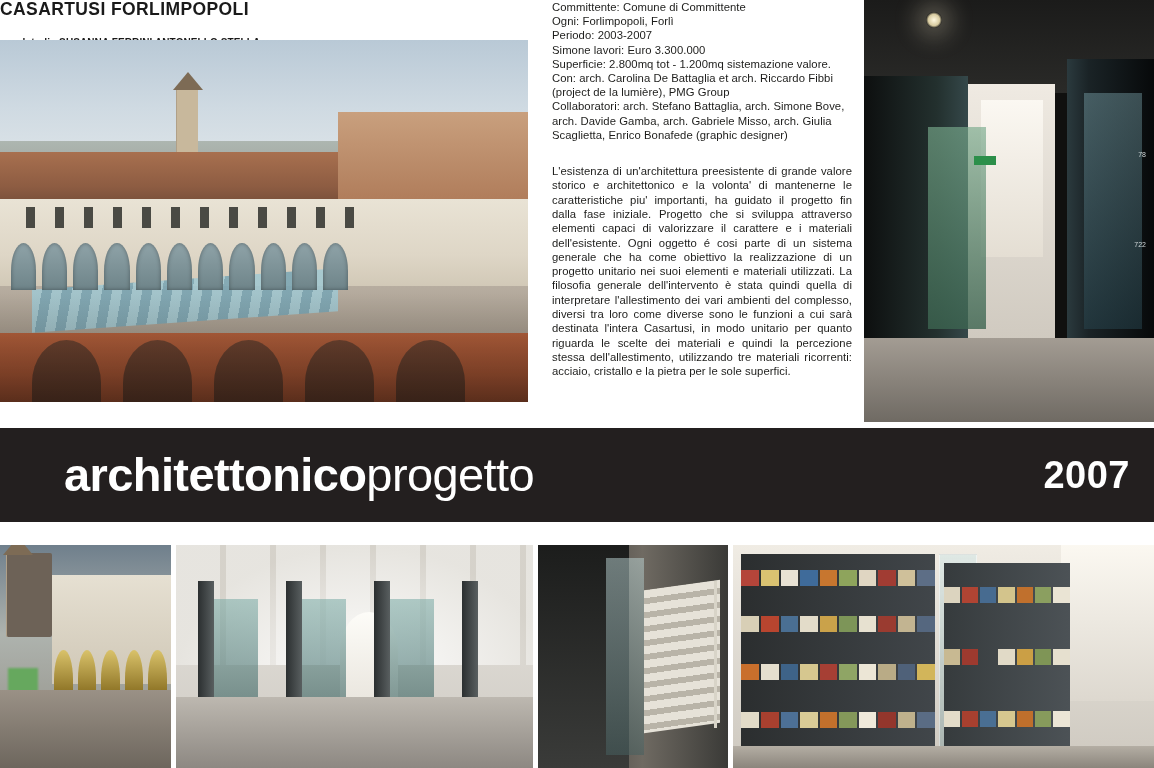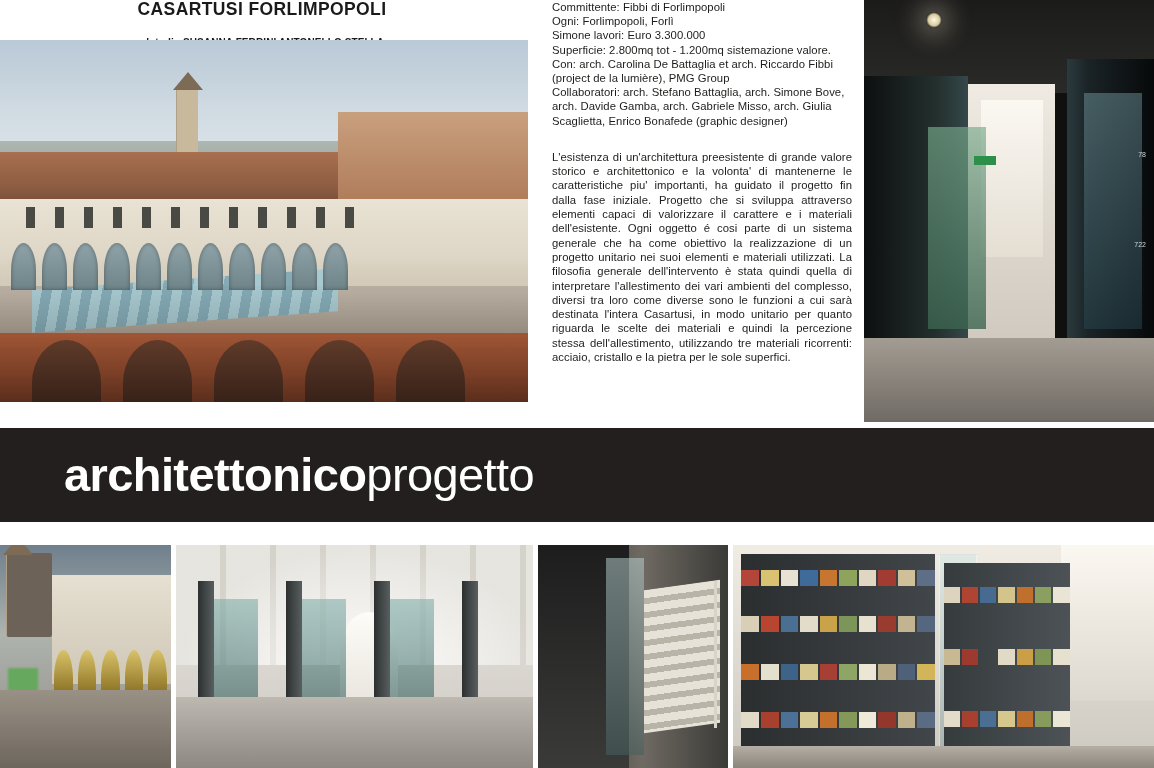--- a/index.html
+++ b/index.html
@@ -21,21 +21,21 @@
     position: absolute;
     left: 0; top: 0;
     width: 1154px; height: 422px;
   }
 
   
   .title-block {
     position: absolute;
     left: 0; top: 0;
     width: 528px; height: 38px;
-    text-align: center;
+    text-align: left;
     padding-right: 4px;
   }
   .title-main {
     font-size: 17.5px;
     font-weight: bold;
     letter-spacing: 0.4px;
     color: #1a1a1a;
     line-height: 19px;
     margin: 0;
     white-space: nowrap;
@@ -361,22 +361,23 @@
           <i></i>
           <i></i>
           <i></i>
           <i></i>
       </div>
       <div class="hero-shadow"></div>
     </div>
 
     <div class="text-col">
       <div class="credits">
-        <div>Committente: Fibbi di Forlimpopoli</div>
+        <div>Committente: Comune di Committente</div>
         <div>Ogni: Forlimpopoli, Forlì</div>
+        <div>Periodo: 2003-2007</div>
         <div>Simone lavori: Euro 3.300.000</div>
         <div>Superficie: 2.800mq tot - 1.200mq sistemazione valore.</div>
         <div>Con: arch. Carolina De Battaglia et arch. Riccardo Fibbi (project de la lumière), PMG Group</div>
         <div>Collaboratori: arch. Stefano Battaglia, arch. Simone Bove, arch. Davide Gamba, arch. Gabriele Misso, arch. Giulia Scaglietta, Enrico Bonafede (graphic designer)</div>
       </div>
       <div class="body-text">L'esistenza di un'architettura preesistente di grande valore storico e architettonico e la volonta' di mantenerne le caratteristiche piu' importanti, ha guidato il progetto fin dalla fase iniziale. Progetto che si sviluppa attraverso elementi capaci di valorizzare il carattere e i materiali dell'esistente. Ogni oggetto  é cosi parte di un sistema generale che ha come obiettivo la realizzazione di un progetto unitario nei suoi elementi e materiali utilizzati. La filosofia generale dell'intervento è stata quindi quella di interpretare l'allestimento dei vari ambienti del complesso, diversi tra loro come diverse sono le funzioni a cui sarà destinata l'intera Casartusi, in modo unitario per quanto riguarda le scelte dei materiali e quindi la percezione stessa dell'allestimento, utilizzando tre materiali ricorrenti: acciaio, cristallo e la pietra per le sole superfici.</div>
     </div>
 
     <div class="interior-photo">
       <div class="ip-ceiling"></div>
@@ -389,20 +390,21 @@
       <div class="ip-sign"></div>
       <div class="ip-floor"></div>
       <div class="ip-marks">78<br>722</div>
     </div>
   </div>
 
   <div class="banner">
     <div class="banner-title">
       <span class="bold">architettonico</span><span class="light">progetto</span>
     </div>
+    <div class="banner-year">2007</div>
   </div>
 
   <div class="strip">
 
     <div class="thumb t1">
       <div class="sky"></div>
       <div class="tower"></div>
       <div class="facade"></div>
       <div class="arches">
           <i></i>

